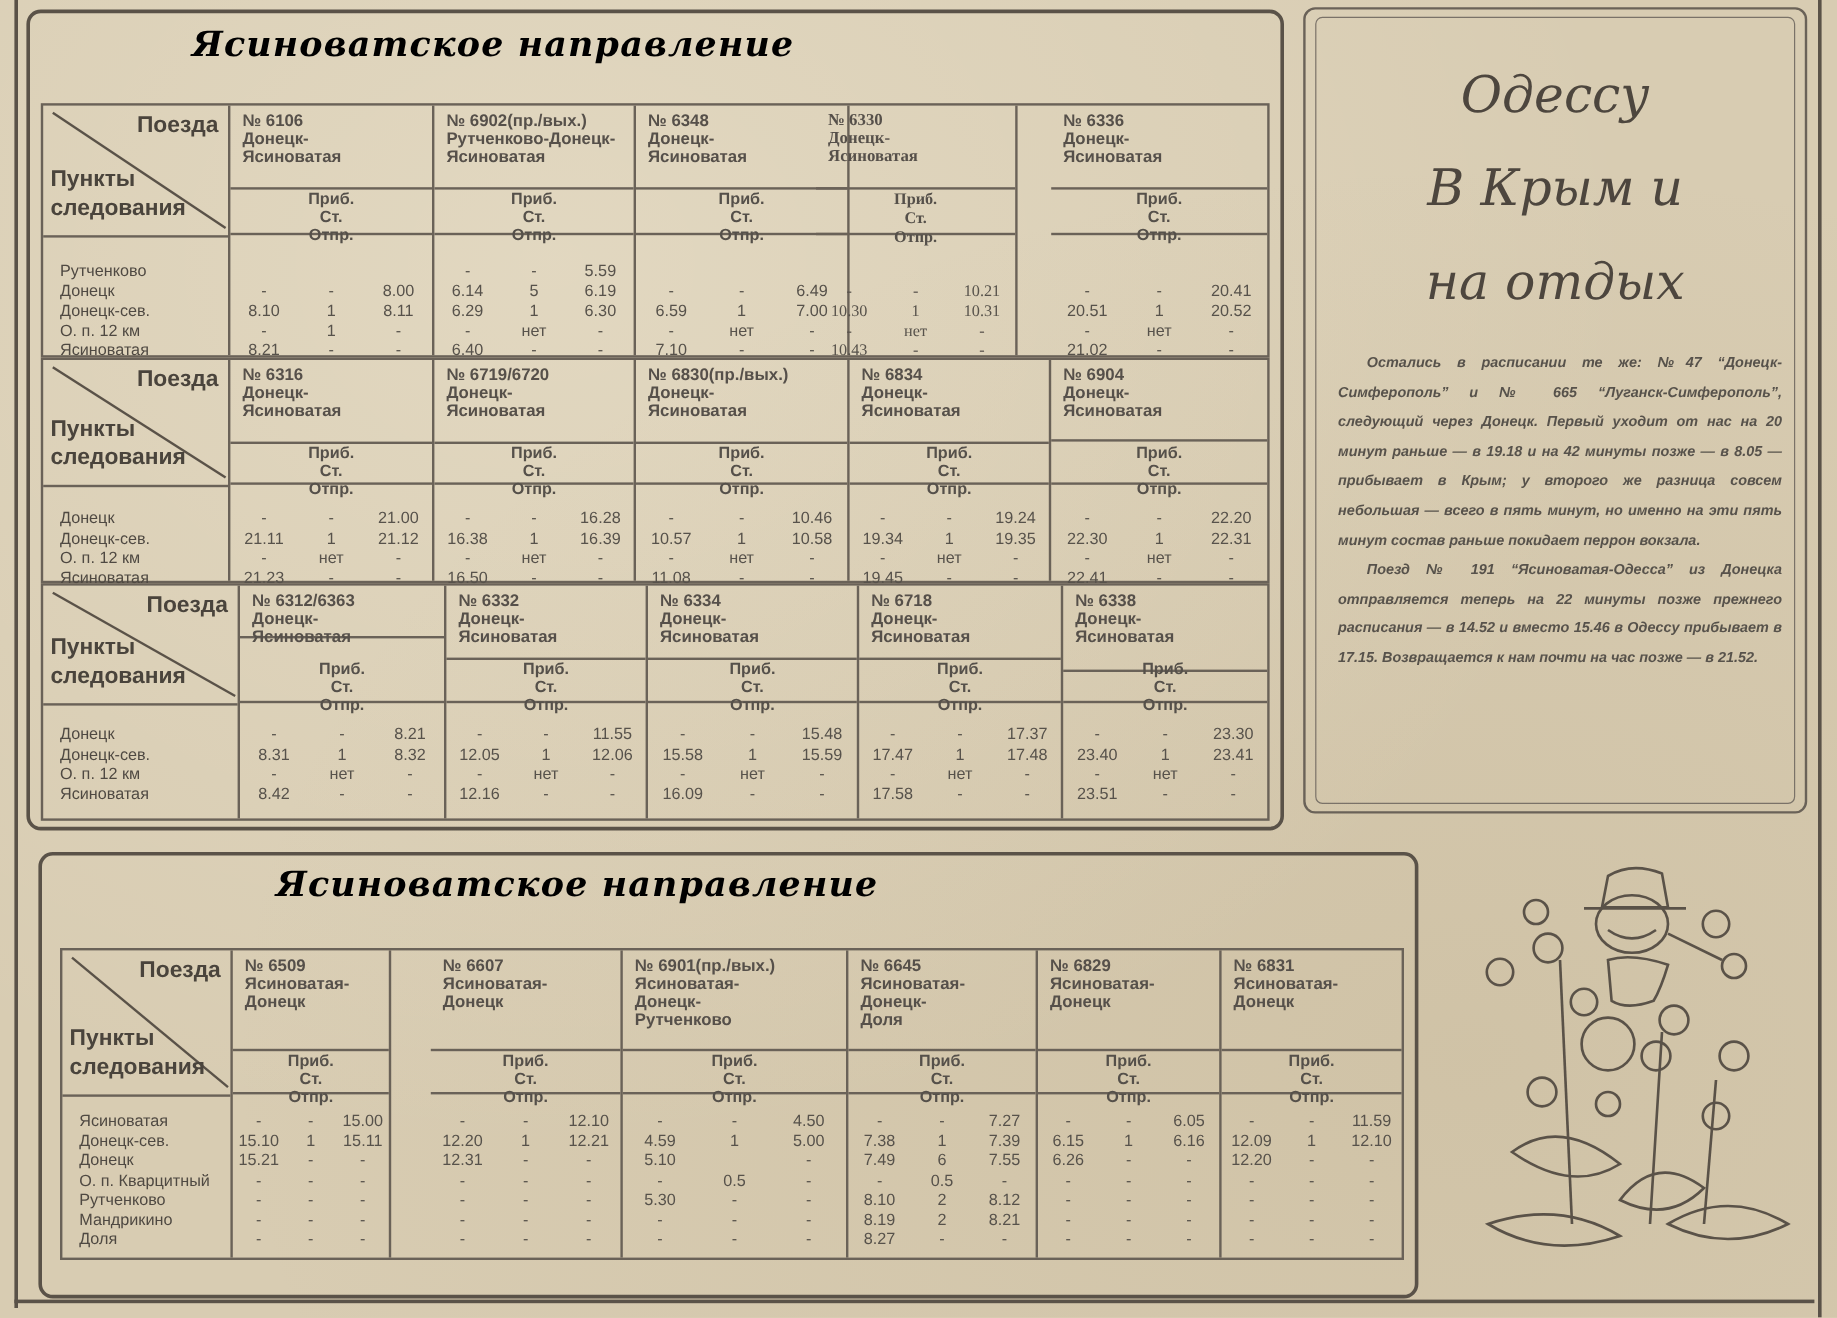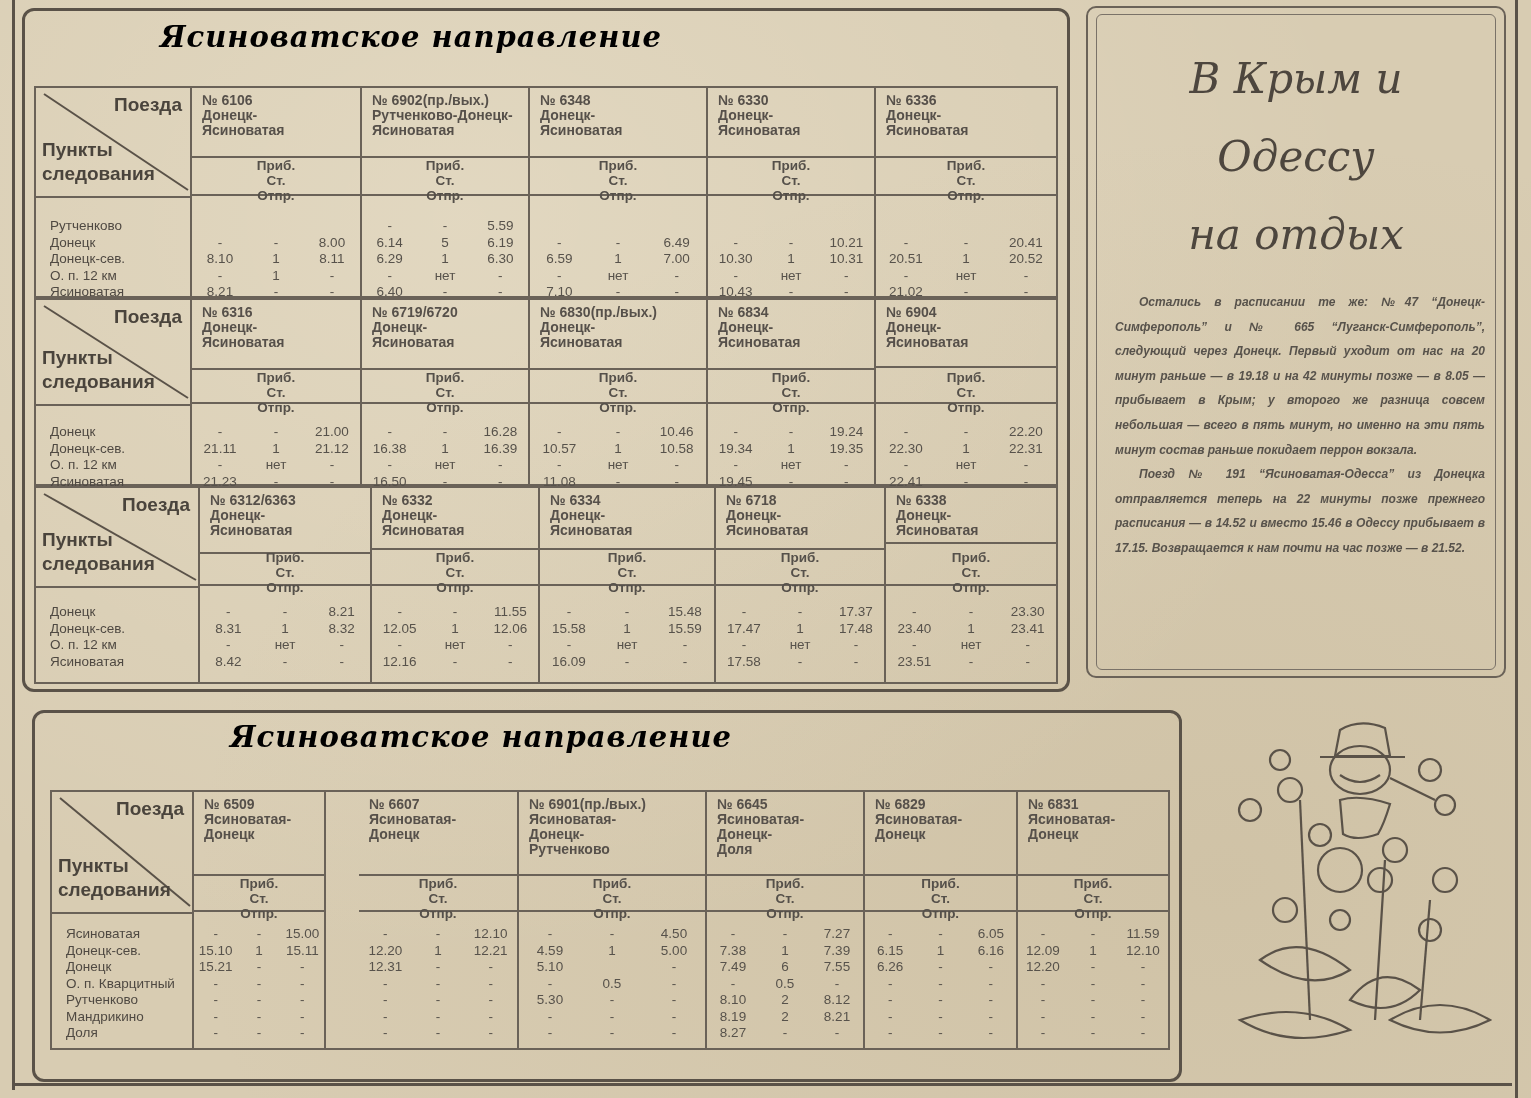--- a/index.html
+++ b/index.html
@@ -118,21 +118,21 @@
         <span>Приб.</span>
         <span>Ст.</span>
         <span>Отпр.</span>
       </div>
       <div class="vals" style="top:130px">
         <div class="c"><div>&nbsp;</div><div>-</div><div>6.59</div><div>-</div><div>7.10</div></div>
         <div class="c"><div>&nbsp;</div><div>-</div><div>1</div><div>нет</div><div>-</div></div>
         <div class="c"><div>&nbsp;</div><div>6.49</div><div>7.00</div><div>-</div><div>-</div></div>
       </div>
     </div>
-    <div class="train-col" style="left: 672px; width: 168px; height: 100%;">
+    <div class="train-col" style="left: 644px; width: 168px; height: 100%; font-family: Liberation Serif, serif;">
       <div class="train-head" style="height:70px">
         <div>№ 6330</div>
         <div style="white-space:pre-line">Донецк-
 Ясиноватая</div>
       </div>
       <div class="sub-head" style="top:70px;height:38px">
         <span>Приб.</span>
         <span>Ст.</span>
         <span>Отпр.</span>
       </div>
@@ -276,21 +276,21 @@
       </div>
       <div style="position:absolute;left:0;right:0;top:98px;border-top:2px solid #6a6258;"></div>
       <div class="stations" style="top: 116px;">
         <div>Донецк</div>
         <div>Донецк-сев.</div>
         <div>О. п. 12 км</div>
         <div>Ясиноватая</div>
       </div>
     </div>
     <div class="train-col" style="left: 164px; width: 172px; height: 100%;">
-      <div class="train-head" style="height:66px">
+      <div class="train-head" style="height:44px">
         <div>№ 6312/6363</div>
         <div style="white-space:pre-line">Донецк-
 Ясиноватая</div>
       </div>
       <div class="sub-head" style="top:62px;height:36px">
         <span>Приб.</span>
         <span>Ст.</span>
         <span>Отпр.</span>
       </div>
       <div class="vals" style="top:116px">
@@ -344,43 +344,43 @@
         <span>Ст.</span>
         <span>Отпр.</span>
       </div>
       <div class="vals" style="top:116px">
         <div class="c"><div>-</div><div>17.47</div><div>-</div><div>17.58</div></div>
         <div class="c"><div>-</div><div>1</div><div>нет</div><div>-</div></div>
         <div class="c"><div>17.37</div><div>17.48</div><div>-</div><div>-</div></div>
       </div>
     </div>
     <div class="train-col" style="left: 850px; width: 170px; height: 100%;">
-      <div class="train-head" style="height:56px">
+      <div class="train-head" style="height:72px">
         <div>№ 6338</div>
         <div style="white-space:pre-line">Донецк-
 Ясиноватая</div>
       </div>
       <div class="sub-head" style="top:62px;height:36px">
         <span>Приб.</span>
         <span>Ст.</span>
         <span>Отпр.</span>
       </div>
       <div class="vals" style="top:116px">
         <div class="c"><div>-</div><div>23.40</div><div>-</div><div>23.51</div></div>
         <div class="c"><div>-</div><div>1</div><div>нет</div><div>-</div></div>
         <div class="c"><div>23.30</div><div>23.41</div><div>-</div><div>-</div></div>
       </div>
     </div>
   </div>
 
 <div class="side-box"></div>
 <div class="side-inner"></div>
 <div class="side-title">
+  <div>Одессу</div>
   <div>В Крым и</div>
-  <div>Одессу</div>
   <div>на отдых</div>
 </div>
 <div class="side-text">
   <p>Остались в расписании те же: №47 “Донецк-Симферополь” и № 665 “Луганск-Симферополь”, следующий через Донецк. Первый уходит от нас на 20 минут раньше — в 19.18 и на 42 минуты позже — в 8.05 — прибывает в Крым; у второго же разница совсем небольшая — всего в пять минут, но именно на эти пять минут состав раньше покидает перрон вокзала.</p>
   <p>Поезд № 191 “Ясиноватая-Одесса” из Донецка отправляется теперь на 22 минуты позже прежнего расписания — в 14.52 и вместо 15.46 в Одессу прибывает в 17.15. Возвращается к нам почти на час позже — в 21.52.</p>
 </div>
 
 <div class="panel bottom"></div>
 <div class="heading bottom">Ясиноватское направление</div>
 <div class="block" id="t4" style="left:50px;top:790px;width:1120px;height:260px;">

